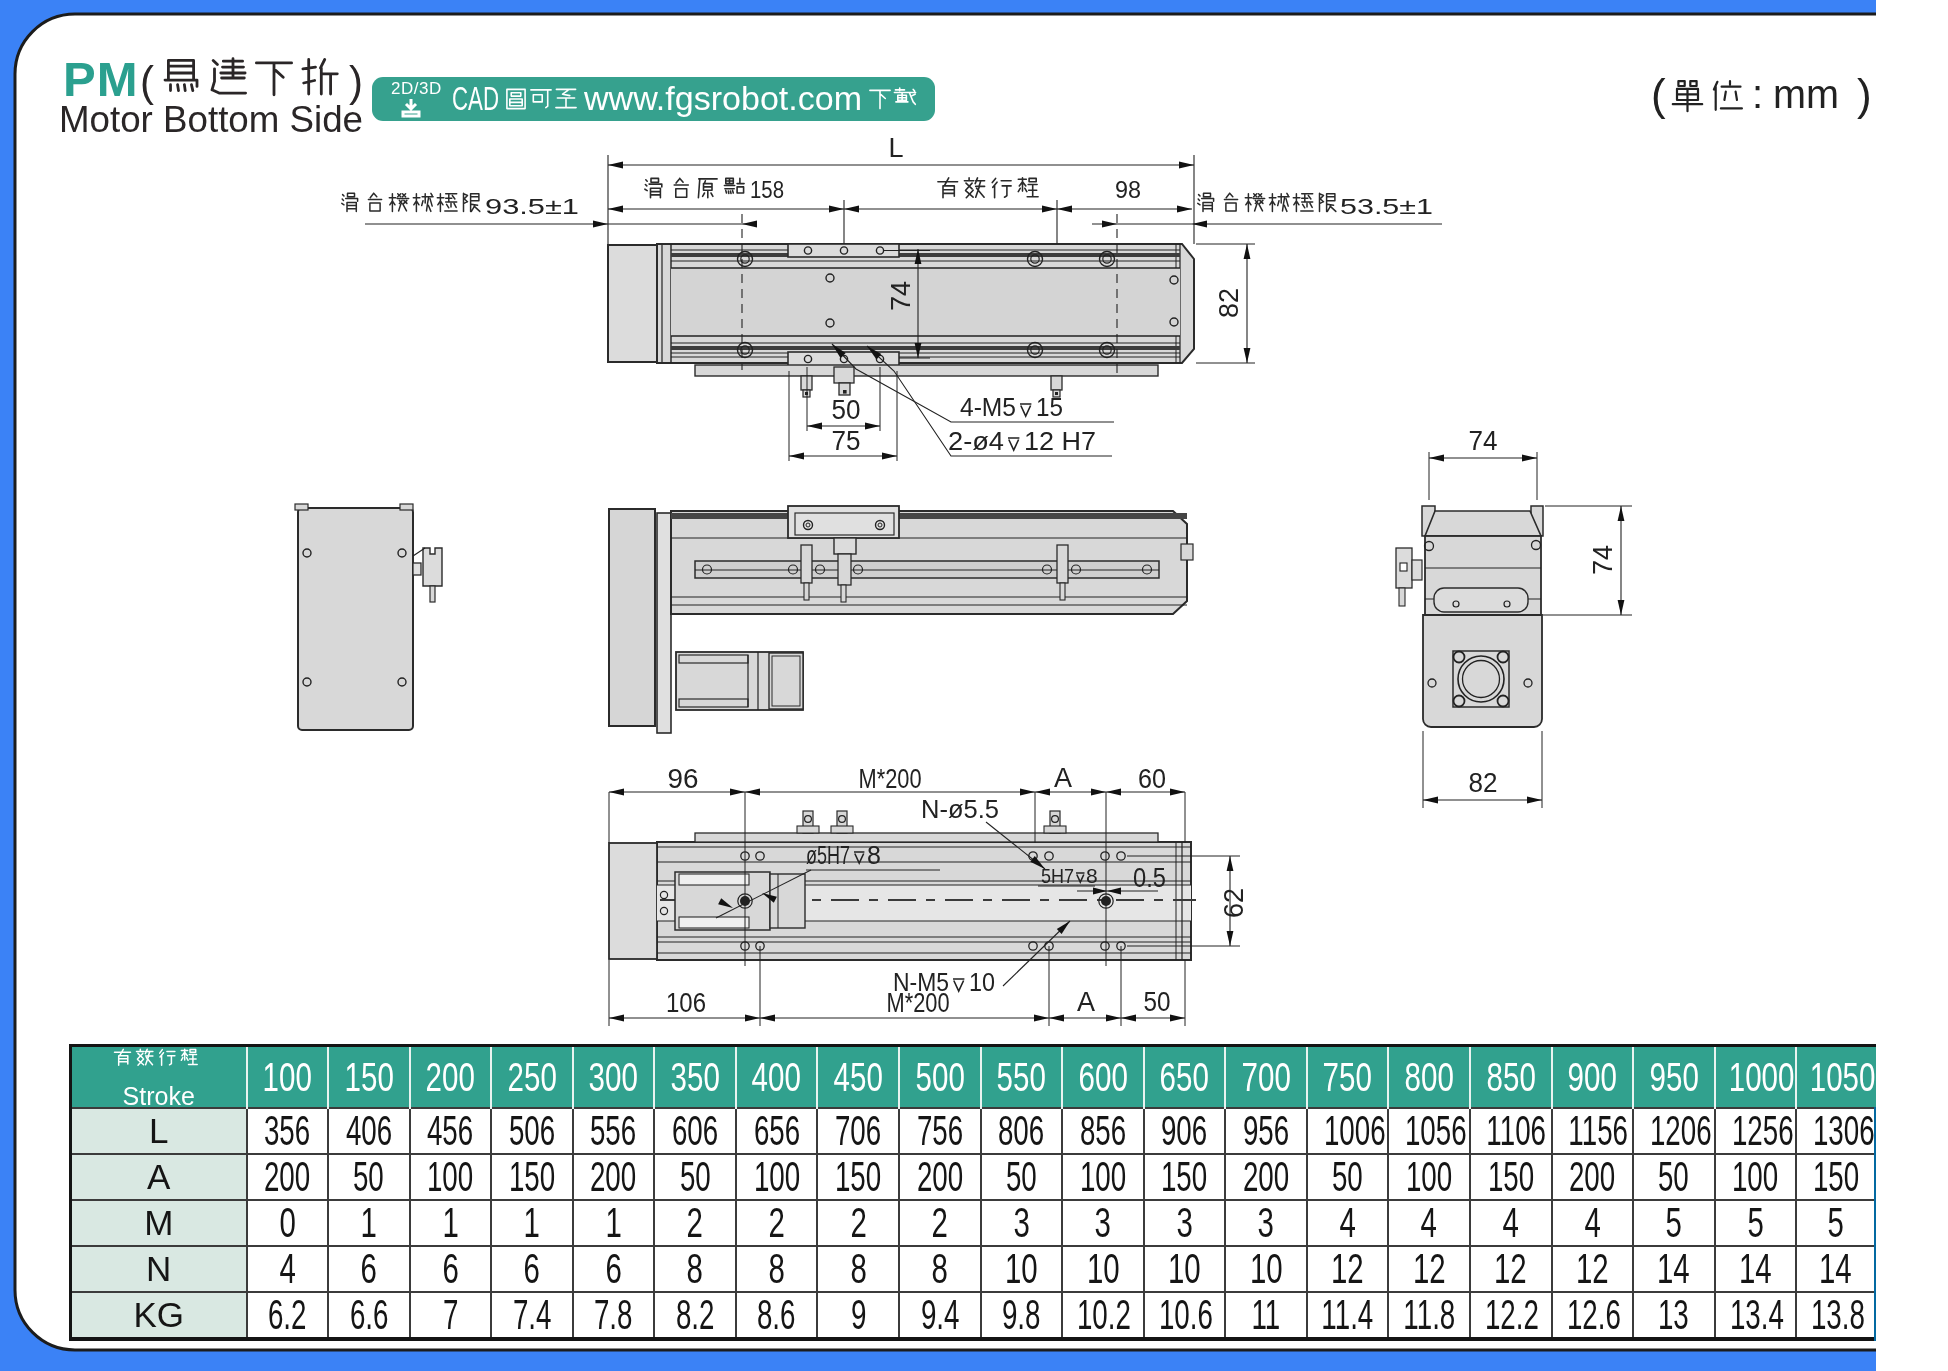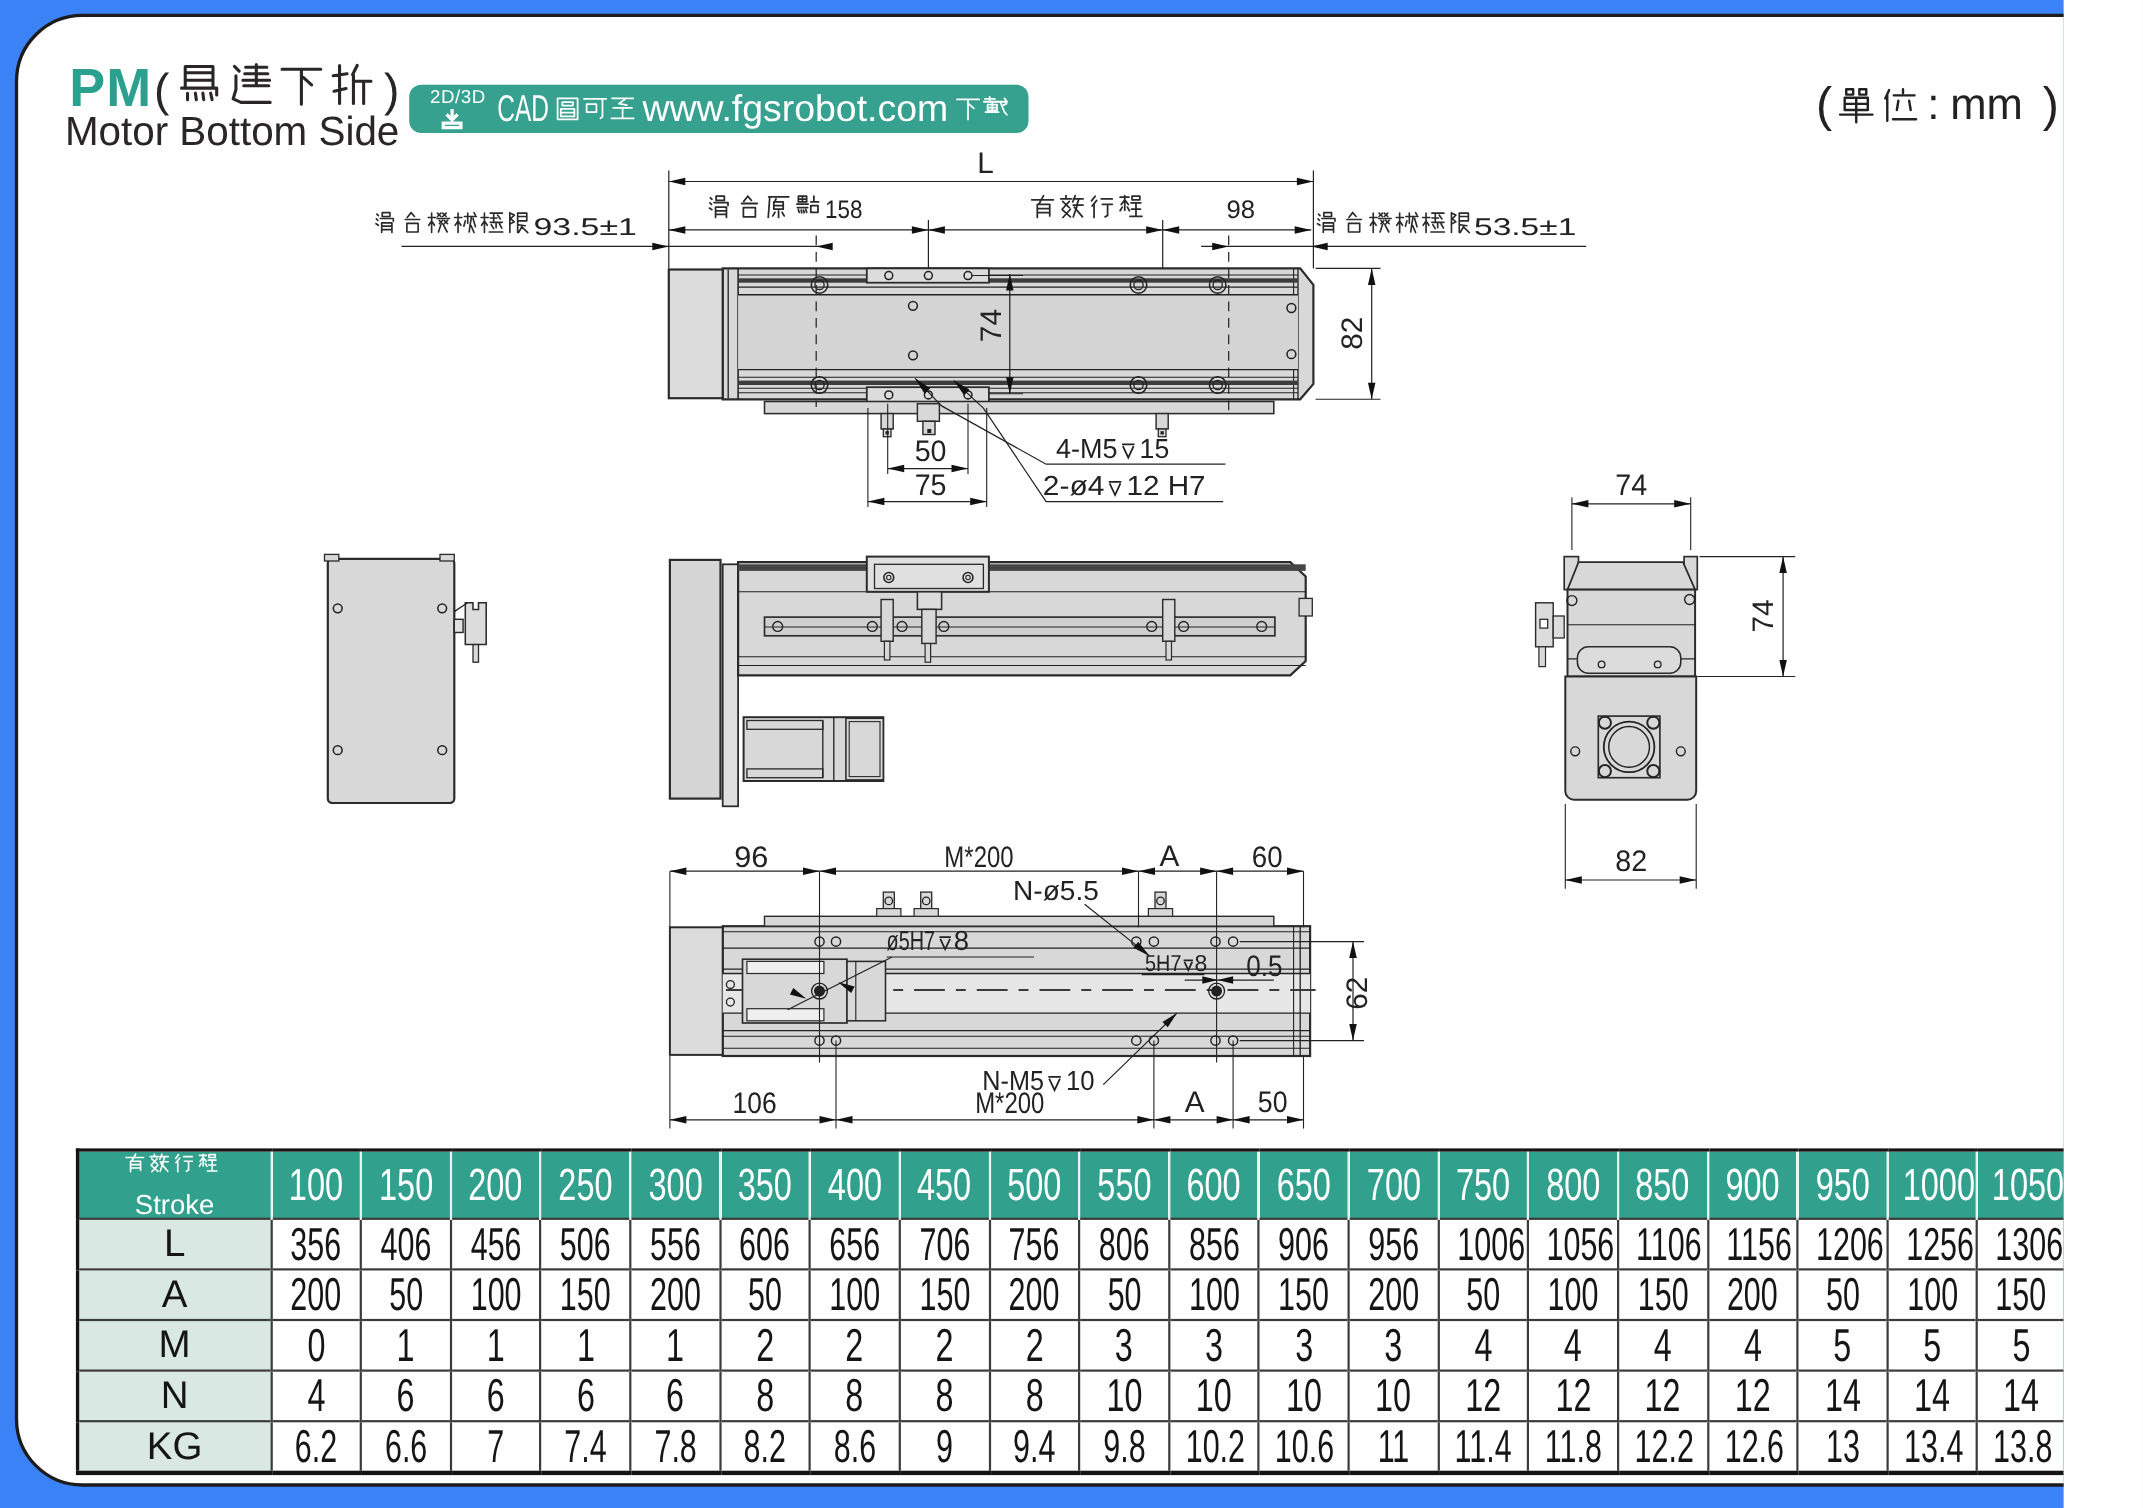--- a/index.html
+++ b/index.html
@@ -10,21 +10,21 @@
 #spec tr.hd td { background:#31a18e; color:#fff; height:45px; line-height:45px; font-size:41px;
                  border-right:2px solid #e9f3f0; border-top:3px solid #141414; }
 #spec tr.hd td:last-child { border-right:3px solid #141414; }
 #spec tr.hd td.lab0 { border-left:3px solid #141414; }
 #spec tr.hd td i { display:inline-block; font-style:normal; transform:scaleX(0.72); line-height:1; }
 #spec td.lab0 { font-size:26px; line-height:1; }
 #spec td.lab0 svg { display:block; margin:1px auto 0; }
 #spec .stk { margin-top:16px; font-size:25px; line-height:22px; }
 #spec tr.dr td { background:#fff; color:#151515; height:44px; line-height:40px; font-size:42px;
                  border-top:2px solid #3b3b3b; border-right:2px solid #3b3b3b; }
-#spec tr.dr td:last-child { border-right:6px solid #0369a1; }
+#spec tr.dr td:last-child { border-right:8px solid #0369a1; }
 #spec tr.dr { height:46px; }
 #spec tr.dr td.lab { background:#d9e8e2; font-size:35px; border-left:3px solid #141414; }
 #spec tr:last-child td { border-bottom:4px solid #141414; }
 #spec tr.dr td i { display:inline-block; font-style:normal; line-height:1; }
 #spec col.c0 { width:176px; }
 </style></head>
 <body>
 <div id="page">
 <svg width="1948" height="1371" viewBox="0 0 1948 1371" style="position:absolute;left:0;top:0">
 <rect x="15" y="14" width="1921" height="1336" rx="60" fill="#fff" stroke="#1c1c1c" stroke-width="3"></rect>

